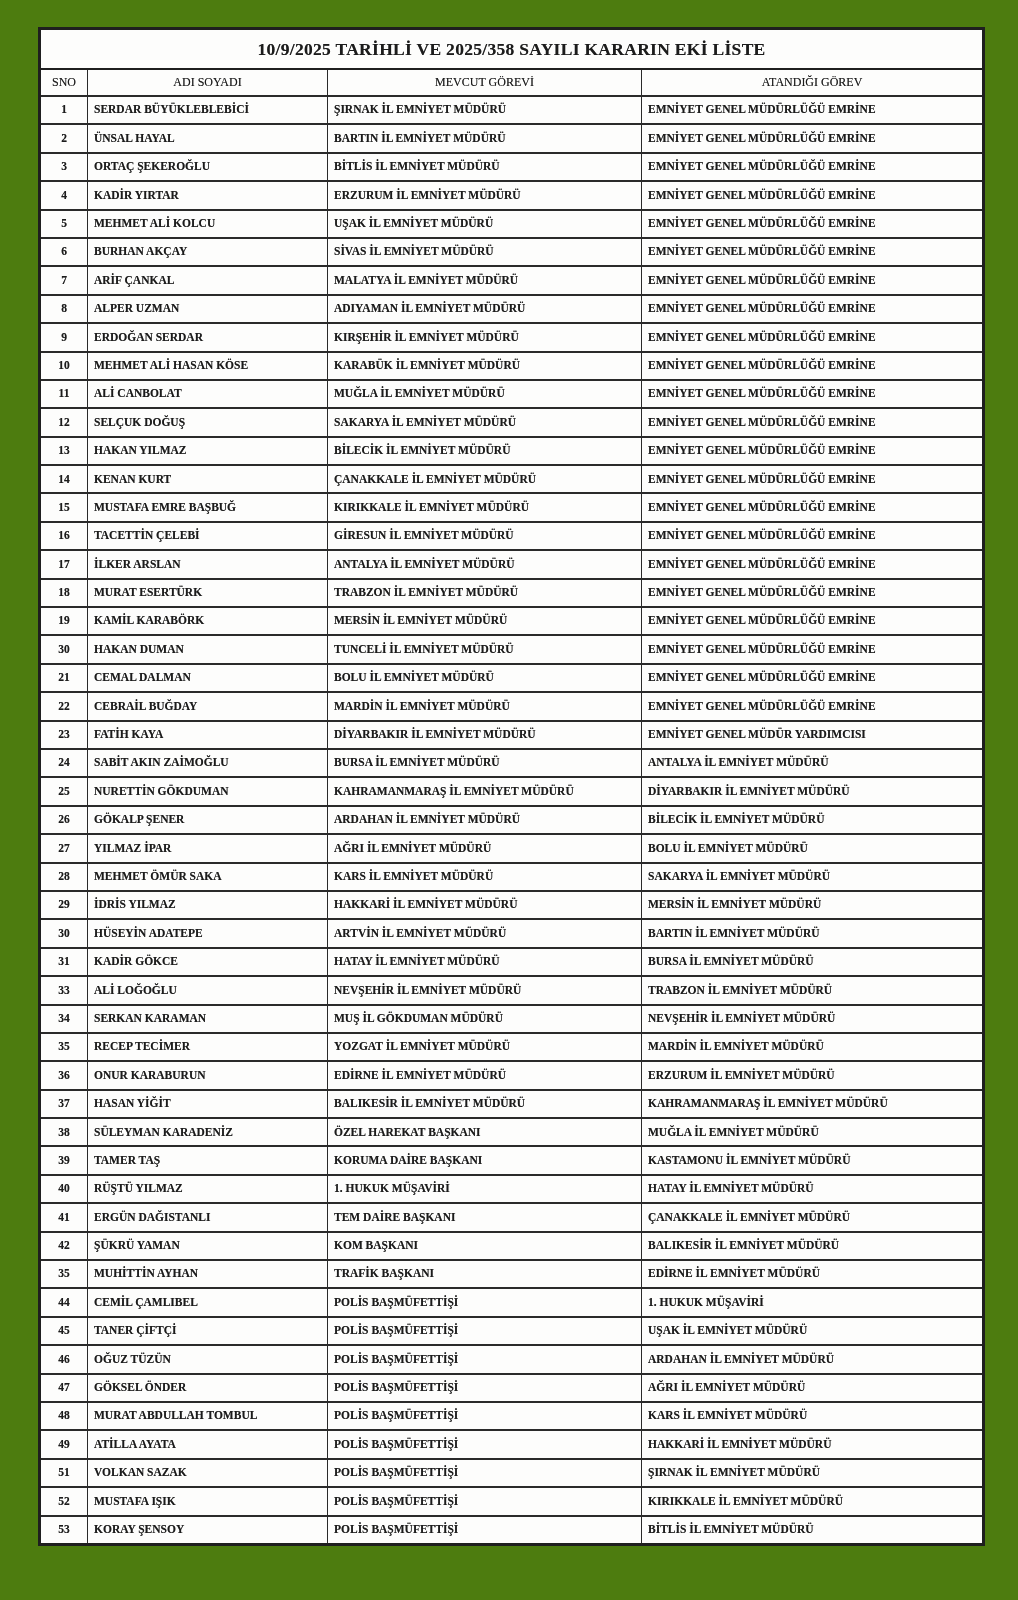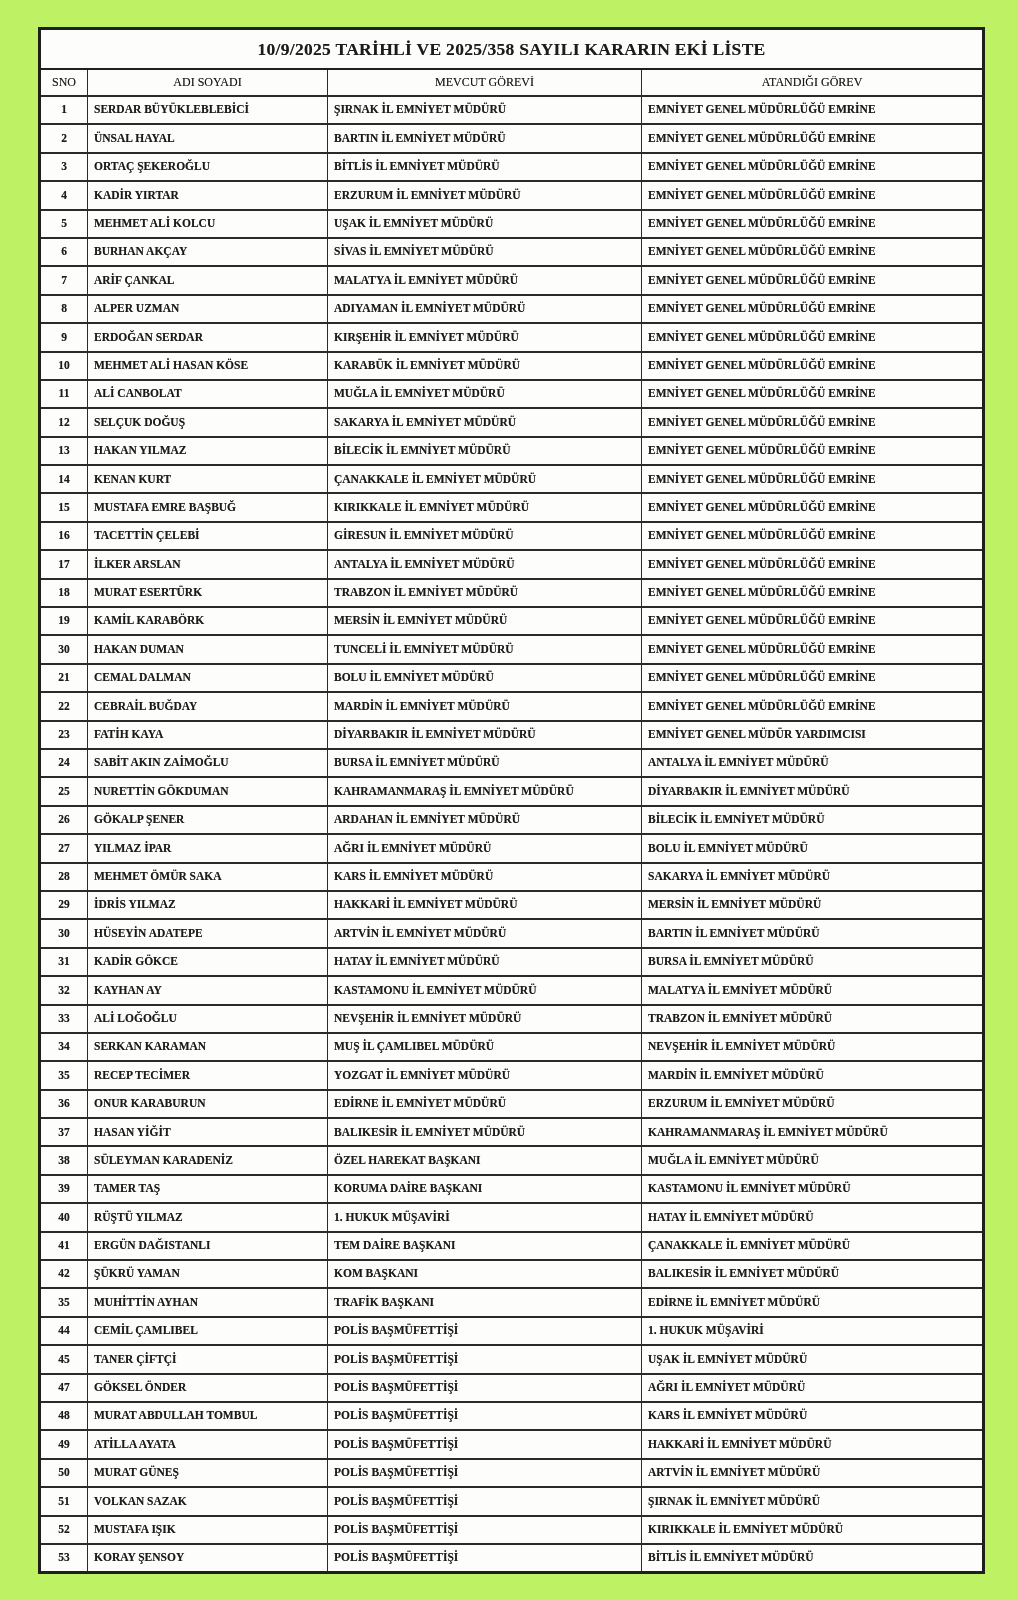--- a/index.html
+++ b/index.html
@@ -5,21 +5,21 @@
   html, body {
     margin: 0;
     padding: 0;
     background: #f2f2f0;
   }
   .sheet {
     position: relative;
     width: 1018px;
     height: 1600px;
     margin: 0 auto;
-    background: #bef264;
+    background: #4d7c0f;
     overflow: hidden;
   }
   table.k-table {
     position: absolute;
     left: 38px;
     top: 27px;
     width: 944px;
     border-collapse: collapse;
     table-layout: fixed;
     background: #fdfdfc;
@@ -271,35 +271,29 @@
           <td>ARTVİN İL EMNİYET MÜDÜRÜ</td>
           <td>BARTIN İL EMNİYET MÜDÜRÜ</td>
         </tr>
         <tr>
           <td class="sno">31</td>
           <td>KADİR GÖKCE</td>
           <td>HATAY İL EMNİYET MÜDÜRÜ</td>
           <td>BURSA İL EMNİYET MÜDÜRÜ</td>
         </tr>
         <tr>
-          <td class="sno">32</td>
-          <td>KAYHAN AY</td>
-          <td>KASTAMONU İL EMNİYET MÜDÜRÜ</td>
-          <td>MALATYA İL EMNİYET MÜDÜRÜ</td>
-        </tr>
-        <tr>
           <td class="sno">33</td>
           <td>ALİ LOĞOĞLU</td>
           <td>NEVŞEHİR İL EMNİYET MÜDÜRÜ</td>
           <td>TRABZON İL EMNİYET MÜDÜRÜ</td>
         </tr>
         <tr>
           <td class="sno">34</td>
           <td>SERKAN KARAMAN</td>
-          <td>MUŞ İL ÇAMLIBEL MÜDÜRÜ</td>
+          <td>MUŞ İL GÖKDUMAN MÜDÜRÜ</td>
           <td>NEVŞEHİR İL EMNİYET MÜDÜRÜ</td>
         </tr>
         <tr>
           <td class="sno">35</td>
           <td>RECEP TECİMER</td>
           <td>YOZGAT İL EMNİYET MÜDÜRÜ</td>
           <td>MARDİN İL EMNİYET MÜDÜRÜ</td>
         </tr>
         <tr>
           <td class="sno">36</td>
@@ -355,42 +349,42 @@
           <td>POLİS BAŞMÜFETTİŞİ</td>
           <td>1. HUKUK MÜŞAVİRİ</td>
         </tr>
         <tr>
           <td class="sno">45</td>
           <td>TANER ÇİFTÇİ</td>
           <td>POLİS BAŞMÜFETTİŞİ</td>
           <td>UŞAK İL EMNİYET MÜDÜRÜ</td>
         </tr>
         <tr>
+          <td class="sno">46</td>
+          <td>OĞUZ TÜZÜN</td>
+          <td>POLİS BAŞMÜFETTİŞİ</td>
+          <td>ARDAHAN İL EMNİYET MÜDÜRÜ</td>
+        </tr>
+        <tr>
           <td class="sno">47</td>
           <td>GÖKSEL ÖNDER</td>
           <td>POLİS BAŞMÜFETTİŞİ</td>
           <td>AĞRI İL EMNİYET MÜDÜRÜ</td>
         </tr>
         <tr>
           <td class="sno">48</td>
           <td>MURAT ABDULLAH TOMBUL</td>
           <td>POLİS BAŞMÜFETTİŞİ</td>
           <td>KARS İL EMNİYET MÜDÜRÜ</td>
         </tr>
         <tr>
           <td class="sno">49</td>
           <td>ATİLLA AYATA</td>
           <td>POLİS BAŞMÜFETTİŞİ</td>
           <td>HAKKARİ İL EMNİYET MÜDÜRÜ</td>
-        </tr>
-        <tr>
-          <td class="sno">50</td>
-          <td>MURAT GÜNEŞ</td>
-          <td>POLİS BAŞMÜFETTİŞİ</td>
-          <td>ARTVİN İL EMNİYET MÜDÜRÜ</td>
         </tr>
         <tr>
           <td class="sno">51</td>
           <td>VOLKAN SAZAK</td>
           <td>POLİS BAŞMÜFETTİŞİ</td>
           <td>ŞIRNAK İL EMNİYET MÜDÜRÜ</td>
         </tr>
         <tr>
           <td class="sno">52</td>
           <td>MUSTAFA IŞIK</td>

